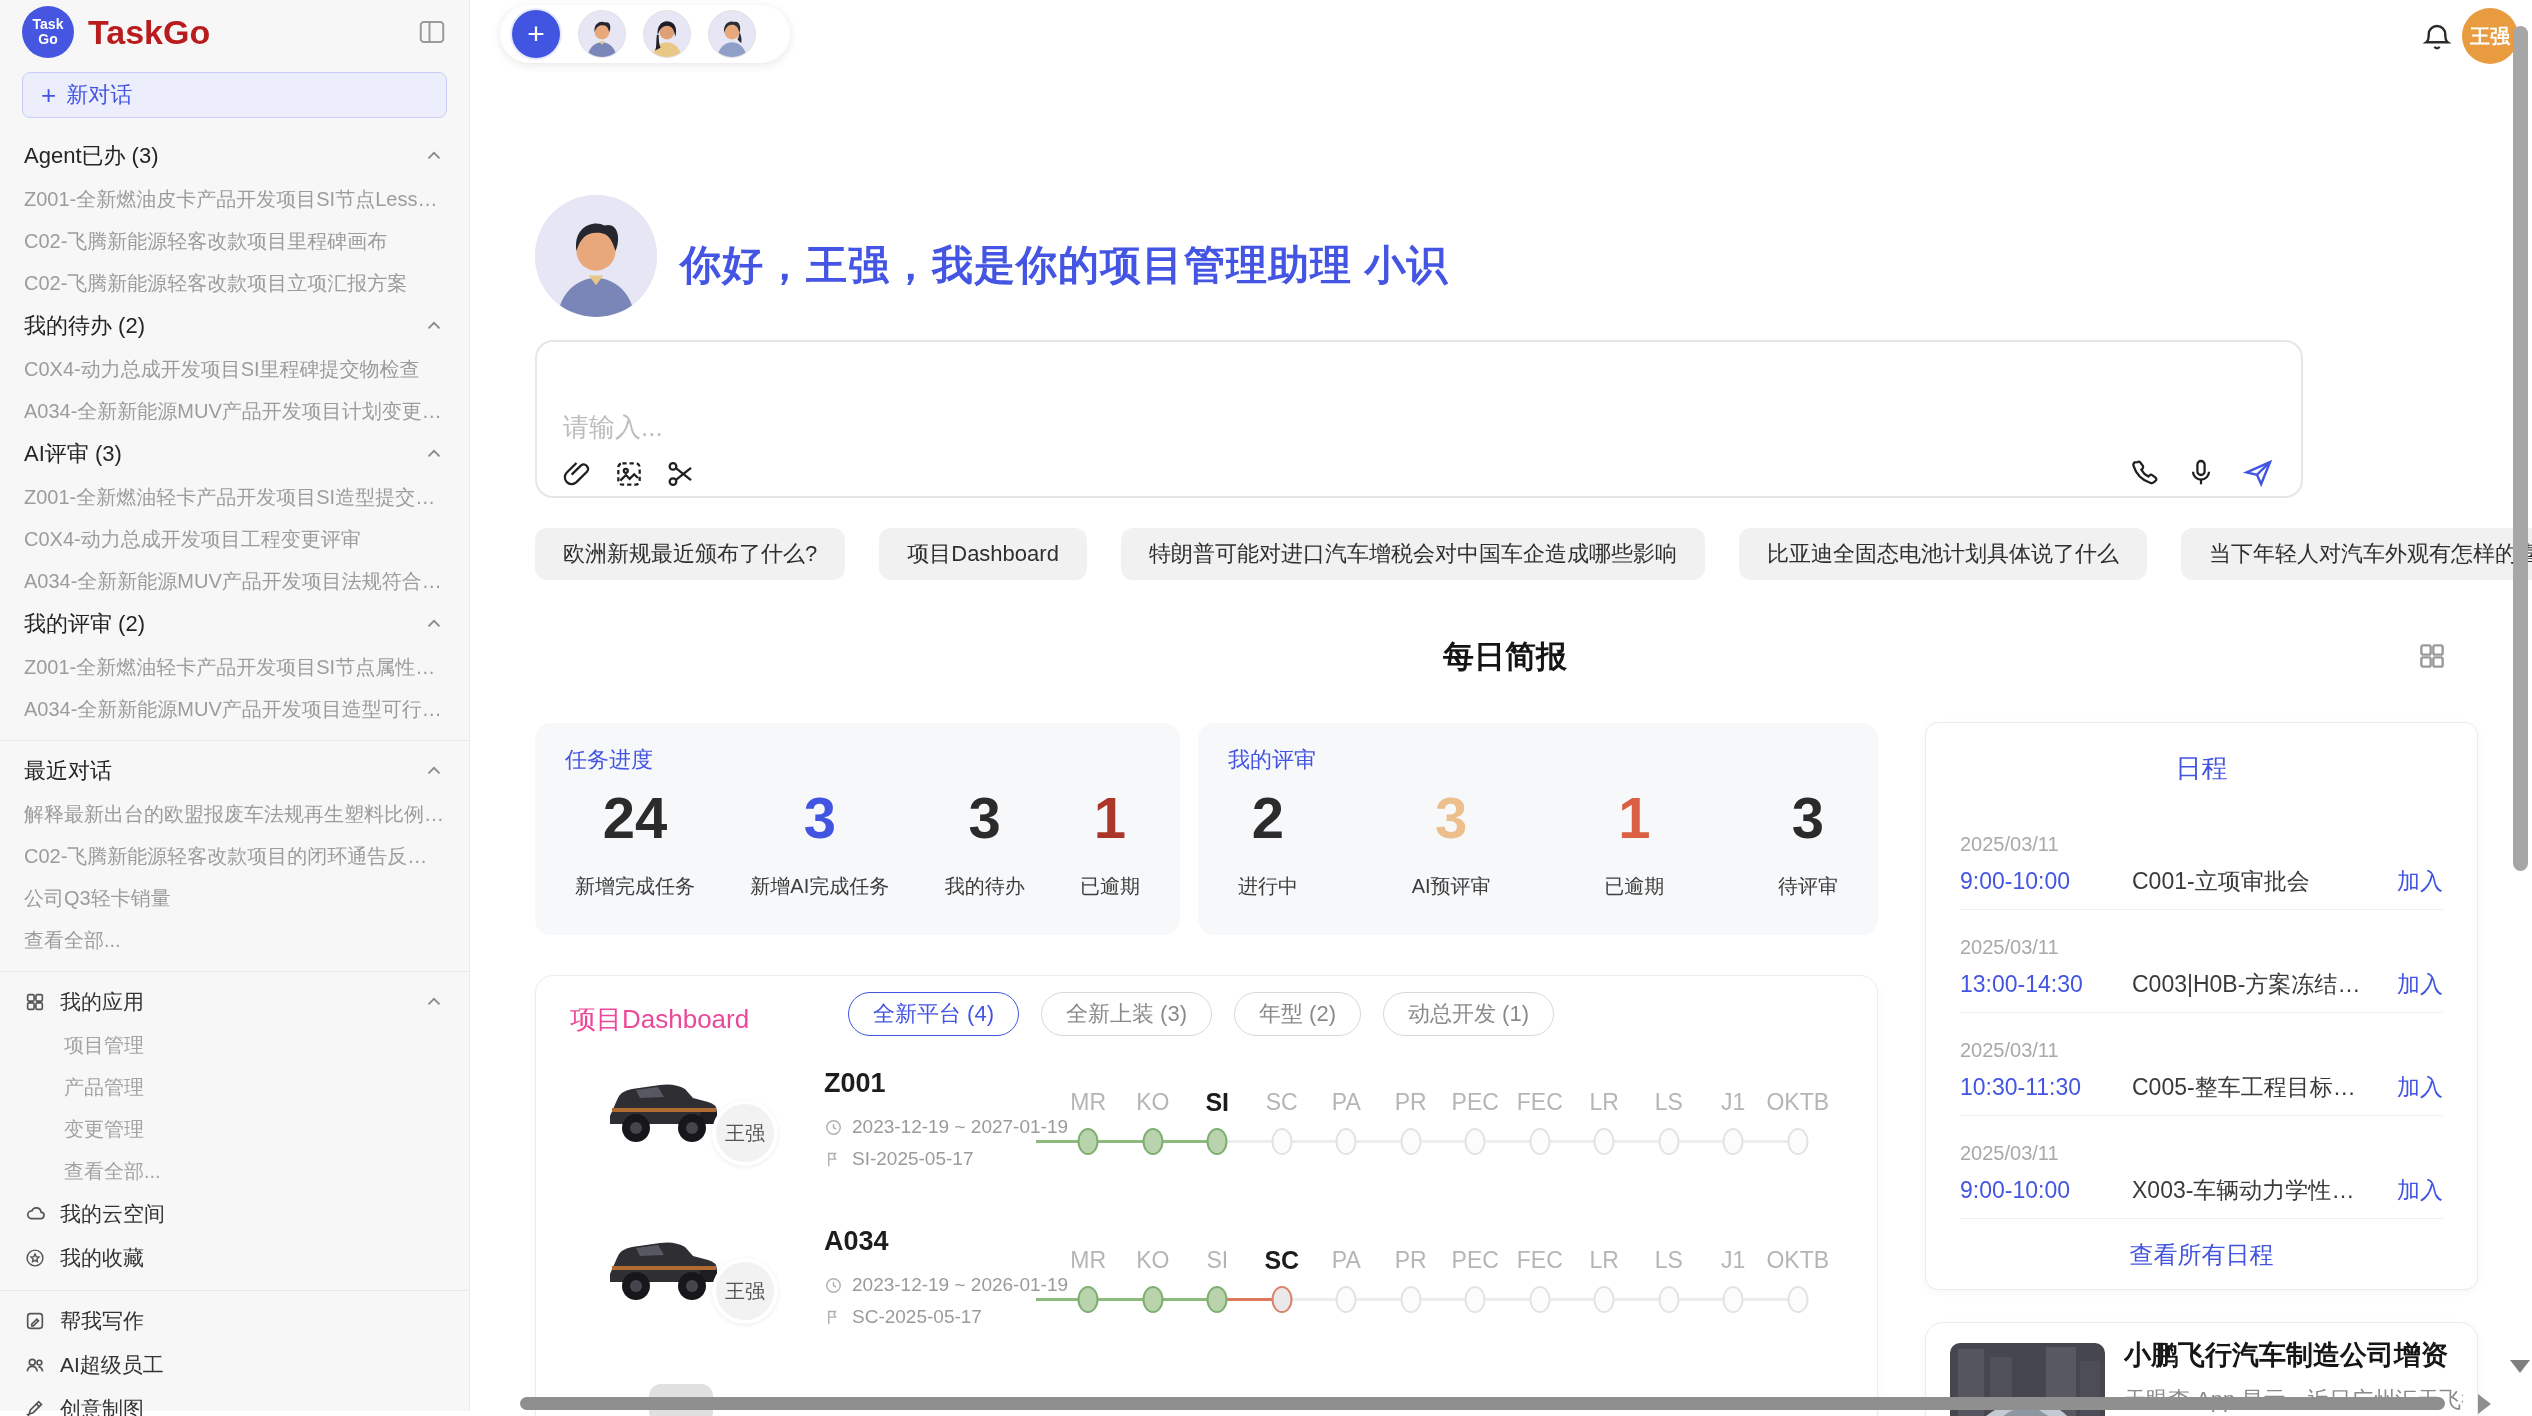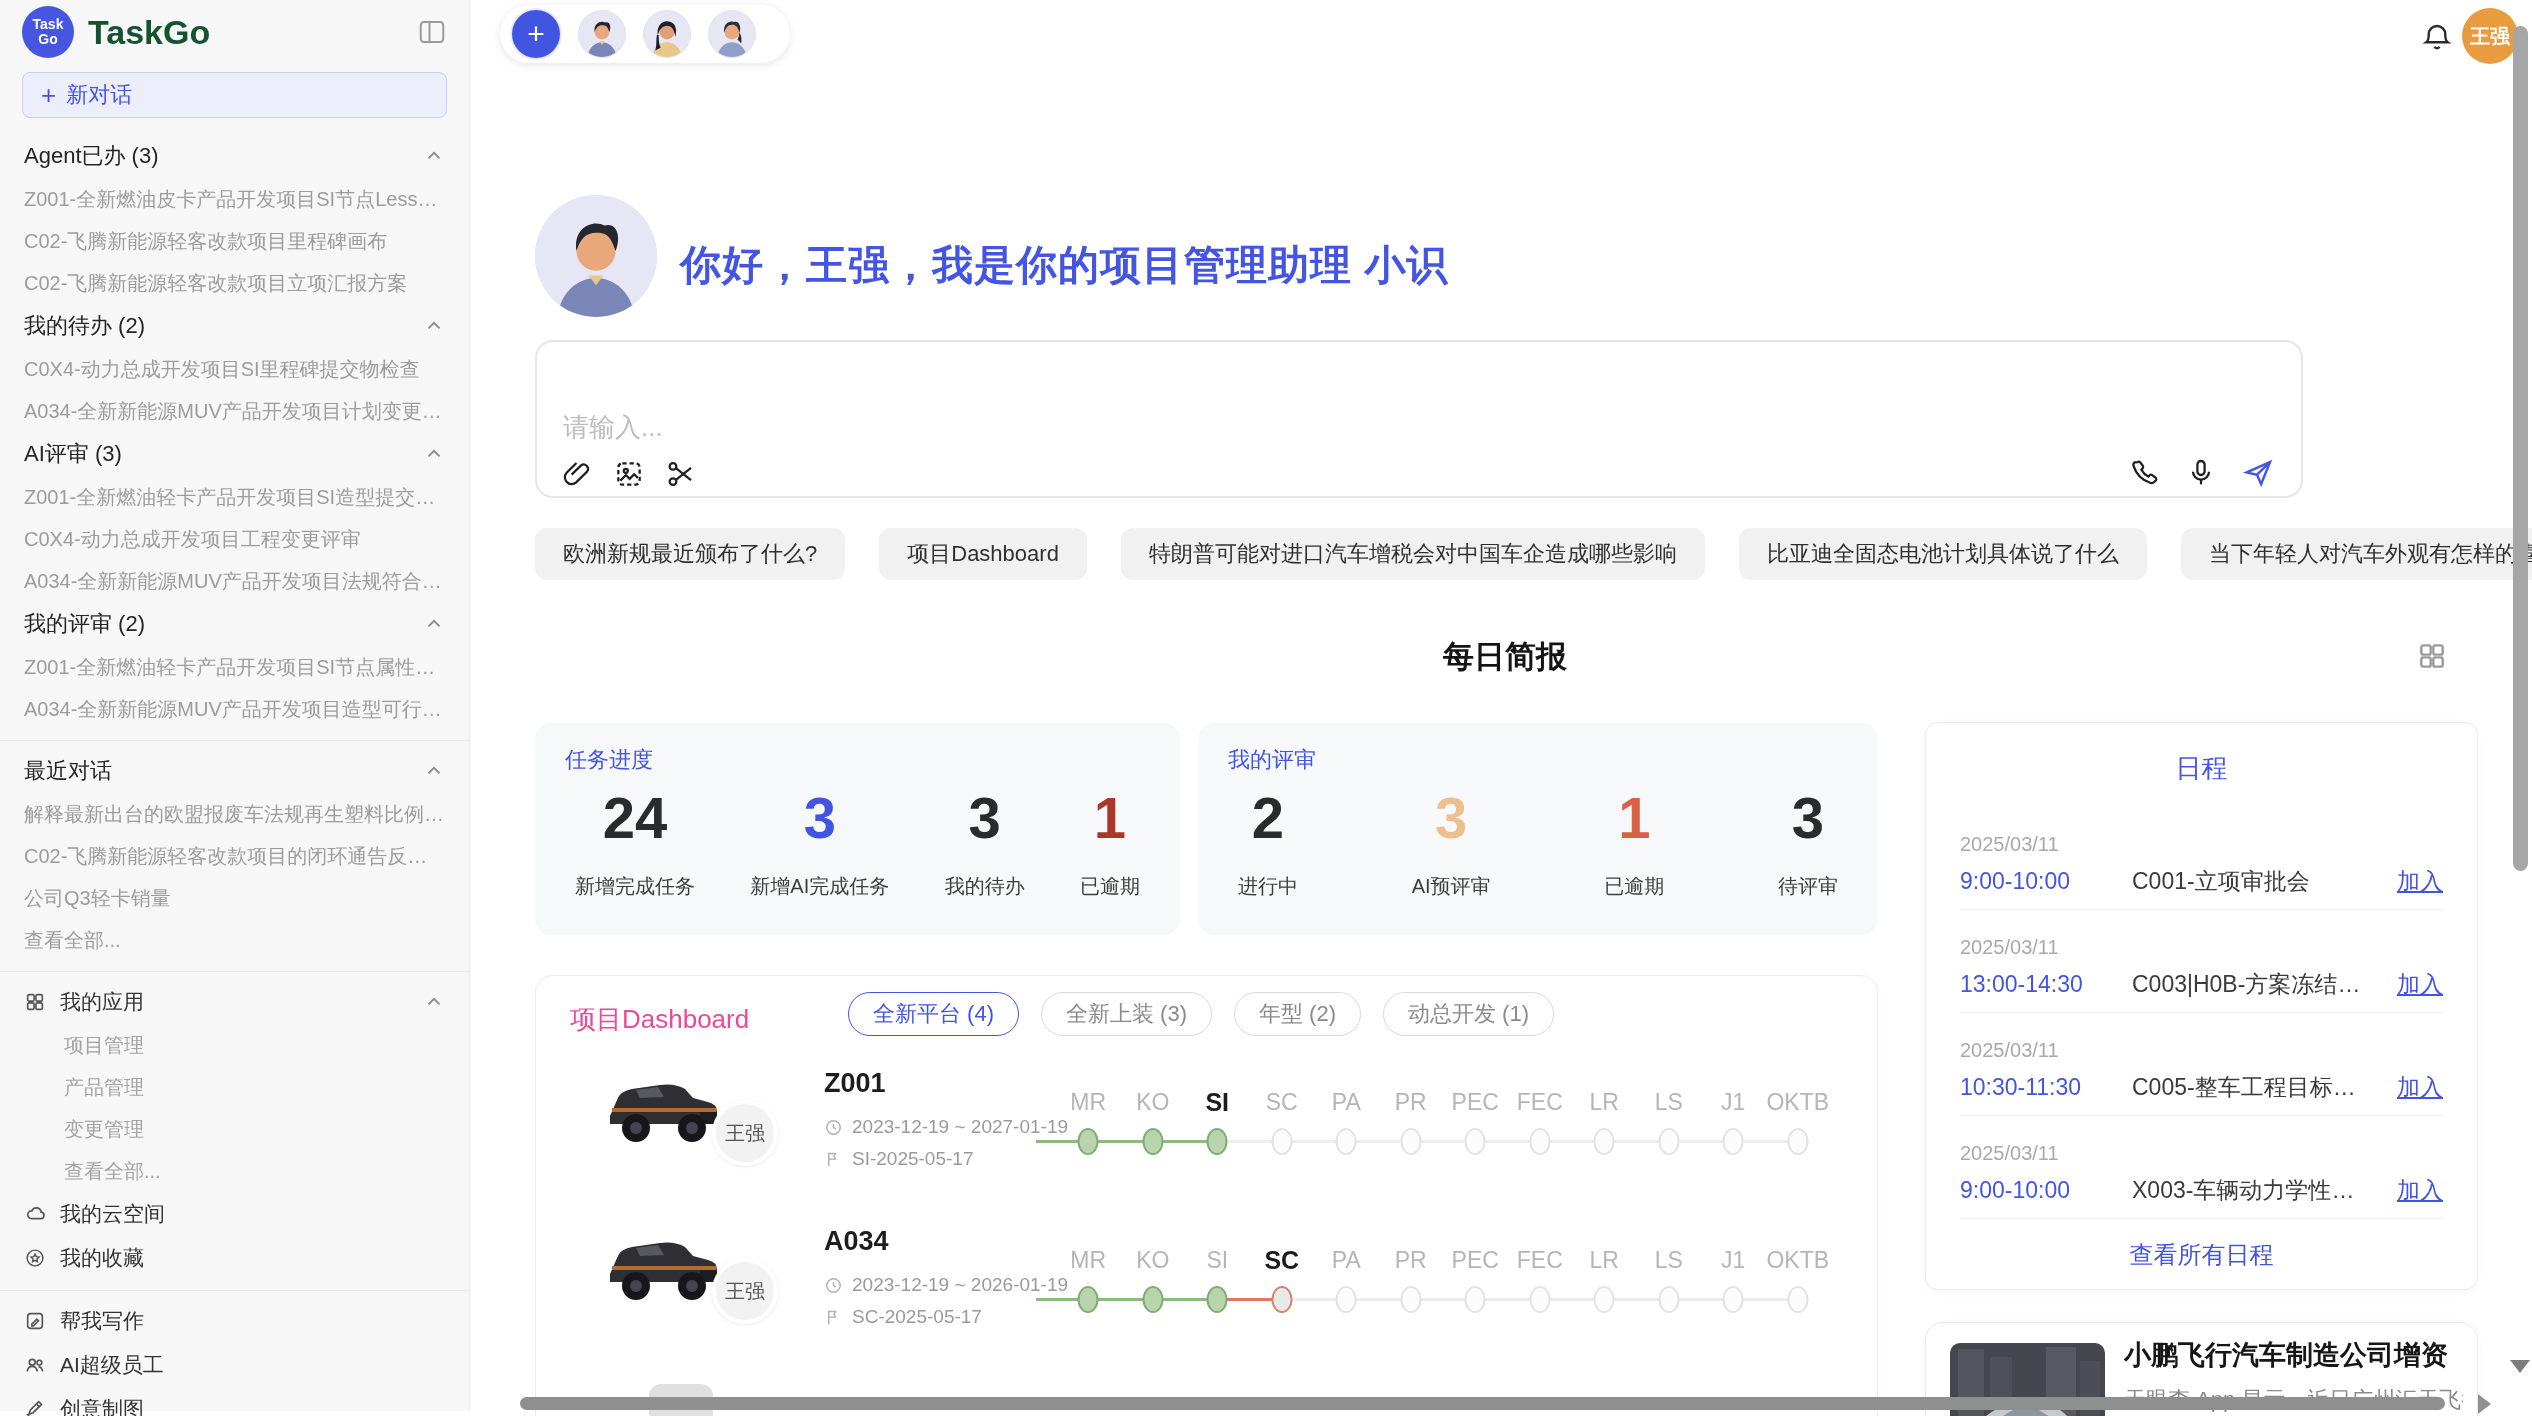--- a/index.html
+++ b/index.html
@@ -4,21 +4,21 @@
 <style>
   * { margin:0; padding:0; box-sizing:border-box; }
   html,body { background:#ffffff; }
   body { font-family:"Liberation Sans","DejaVu Sans",sans-serif; color:#222; }
   #app { position:relative; width:2532px; height:1416px; background:#fff; overflow:hidden; }
 
   
   .sidebar { position:absolute; left:0; top:0; width:470px; height:1411px; background:#f7f7f8; border-right:1px solid #ececec; }
   .sb-header { height:64px; display:flex; align-items:center; padding:0 22px; }
   .logo-circle { width:52px; height:52px; border-radius:50%; background:#4656e0; color:#fff; display:flex; flex-direction:column; align-items:center; justify-content:center; font-size:14px; line-height:15px; font-weight:600; flex:none; }
-  .app-title { margin-left:14px; font-size:34px; font-weight:700; color:#14532d; flex:1; }
+  .app-title { margin-left:14px; font-size:34px; font-weight:700; color:#b91c1c; flex:1; }
   .collapse-btn { width:30px; height:30px; color:#9a9a9a; cursor:pointer; }
   .sb-newchat { margin:8px 22px 0; height:46px; background:#eceefc; border:1px solid #c7cdf6; border-radius:8px; display:flex; align-items:center; padding:0 18px; color:#4355e0; font-size:22px; font-weight:500; cursor:pointer; }
   .sb-newchat .plus { font-size:26px; margin-right:10px; font-weight:400; }
   .sb-body { padding-top:16px; }
   .sb-sec-h { height:44px; display:flex; align-items:center; justify-content:space-between; padding:0 24px; font-size:22px; color:#242424; font-weight:500; cursor:pointer; }
   .sb-sec-h .chev { width:22px; height:22px; color:#8a8a8a; }
   .sb-item { height:42px; line-height:42px; padding:0 24px; font-size:20px; color:#9c9c9c; white-space:nowrap; overflow:hidden; text-overflow:ellipsis; cursor:pointer; }
   .sb-div { height:1px; background:#e9e9e9; margin:10px 0 8px; }
   .sb-row { height:44px; display:flex; align-items:center; gap:14px; padding:0 24px; font-size:21px; color:#333; cursor:pointer; }
   .sb-row .ric { width:22px; height:22px; color:#555; flex:none; }
@@ -90,21 +90,21 @@
   .sliver { position:absolute; left:113px; top:408px; width:64px; height:40px; background:#e0e0e0; border-radius:12px; }
 
   
   .sch-card { position:absolute; left:1925px; top:722px; width:553px; height:568px; background:#fff; border:1px solid #ebebeb; border-radius:13px; box-shadow:0 2px 8px rgba(0,0,0,.04);padding-left:16px; }
   .sch-title { position:absolute; left:0; right:0; top:28px; text-align:center; font-size:26px; color:#4355e0; }
   .sch-item { position:absolute; left:34px; right:34px; }
   .sch-date { font-size:20px; color:#a9a9a9; }
   .sch-row { margin-top:10px; display:flex; align-items:center; }
   .sch-time { width:172px; font-size:23px; color:#4355e0; flex:none; }
   .sch-name { flex:1; font-size:23px; color:#3a3a3a; white-space:nowrap; overflow:hidden; text-overflow:ellipsis; }
-  .sch-join { font-size:23px; color:#4355e0; cursor:pointer; flex:none; margin-left:24px;text-decoration:underline; }
+  .sch-join { font-size:23px; color:#4355e0; cursor:pointer; flex:none; margin-left:24px; }
   .sch-div { position:absolute; left:34px; right:34px; height:1px; background:#efefef; }
   .sch-all { position:absolute; left:0; right:0; top:516px; text-align:center; font-size:24px; color:#4355e0; cursor:pointer; }
 
   
   .news-card { position:absolute; left:1925px; top:1322px; width:553px; height:170px; background:#fff; border:1px solid #ebebeb; border-radius:18px; box-shadow:0 2px 8px rgba(0,0,0,.04); overflow:hidden; }
   .news-img { position:absolute; left:24px; top:20px; width:155px; height:110px; border-radius:10px; overflow:hidden; }
   .news-title { position:absolute; left:198px; top:14px; right:20px; font-size:27px; font-weight:700; color:#161616; white-space:nowrap; overflow:hidden; }
   .news-body { position:absolute; left:198px; top:62px; right:14px; font-size:22px; color:#8a8a8a; white-space:nowrap; overflow:hidden; }
 
   

